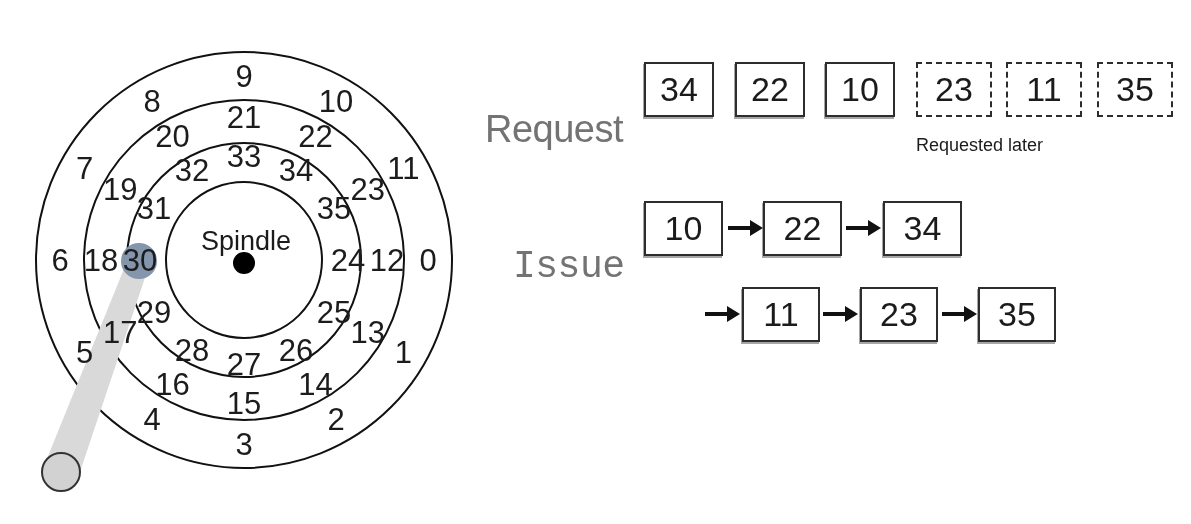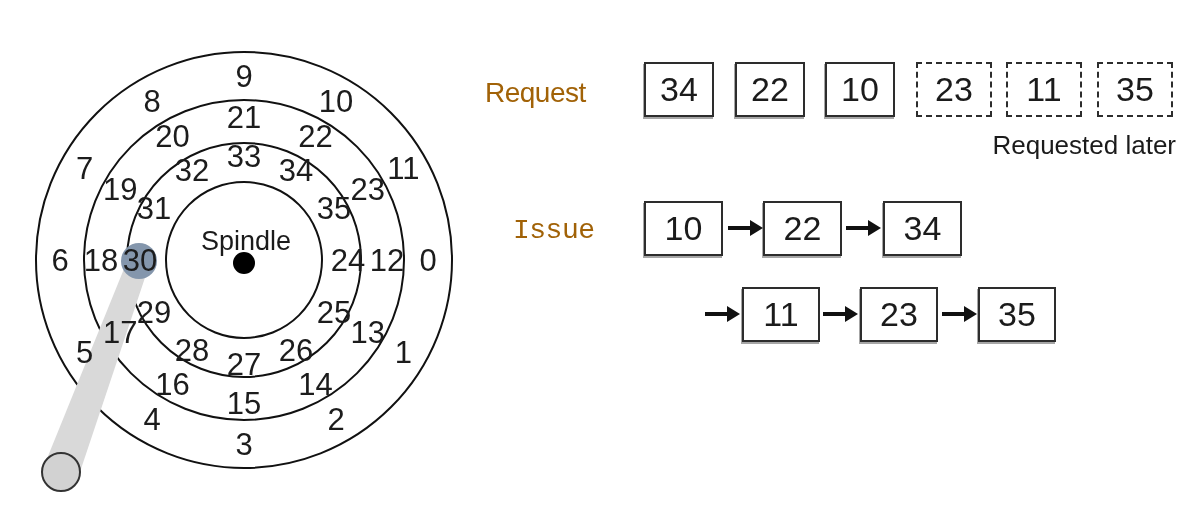--- a/index.html
+++ b/index.html
@@ -2,33 +2,33 @@
 <html><head>
 <meta charset="utf-8">
 <style>
   html,body{margin:0;padding:0;background:#fff;}
   .canvas{
     position:relative;width:1191px;height:524px;background:#ffffff;overflow:hidden;
     font-family:"Liberation Sans", sans-serif;color:#161616;
   }
   #disk-svg{position:absolute;left:0;top:0;}
   .biglabel{
-    position:absolute;font-size:28px;line-height:38px;color:#a16207;
-    white-space:nowrap;letter-spacing:-0.5px;
+    position:absolute;font-size:38px;line-height:38px;color:#737373;
+    white-space:nowrap;letter-spacing:-0.5px;margin-top:36px;
   }
   .box{
     position:absolute;box-sizing:border-box;background:#ffffff;
     border:2px solid #2d2d2d;display:flex;align-items:center;justify-content:center;
     font-size:34px;color:#1b1b1b;
   }
   .box.shadowed{box-shadow:-1px 2px 0 rgba(0,0,0,0.35);}
   .box.dashed{border:2px dashed #2d2d2d;}
   .caption{
-    position:absolute;left:916px;top:131px;width:260px;text-align:right;
-    font-size:26px;line-height:28px;color:#1b1b1b;white-space:nowrap;
+    position:absolute;left:916px;top:131px;width:260px;text-align:left;
+    font-size:18px;line-height:28px;color:#1b1b1b;white-space:nowrap;
   }
   .flow-arrow{position:absolute;width:35px;height:22px;}
 </style>
 </head>
 <body>
 
 <div class="canvas">
   <svg id="disk-svg" width="500" height="524" viewBox="0 0 500 524">
       <circle cx="244" cy="260" r="208" fill="none" stroke="#111111" stroke-width="2"></circle>
       <circle cx="244" cy="260" r="160" fill="none" stroke="#111111" stroke-width="2"></circle>

